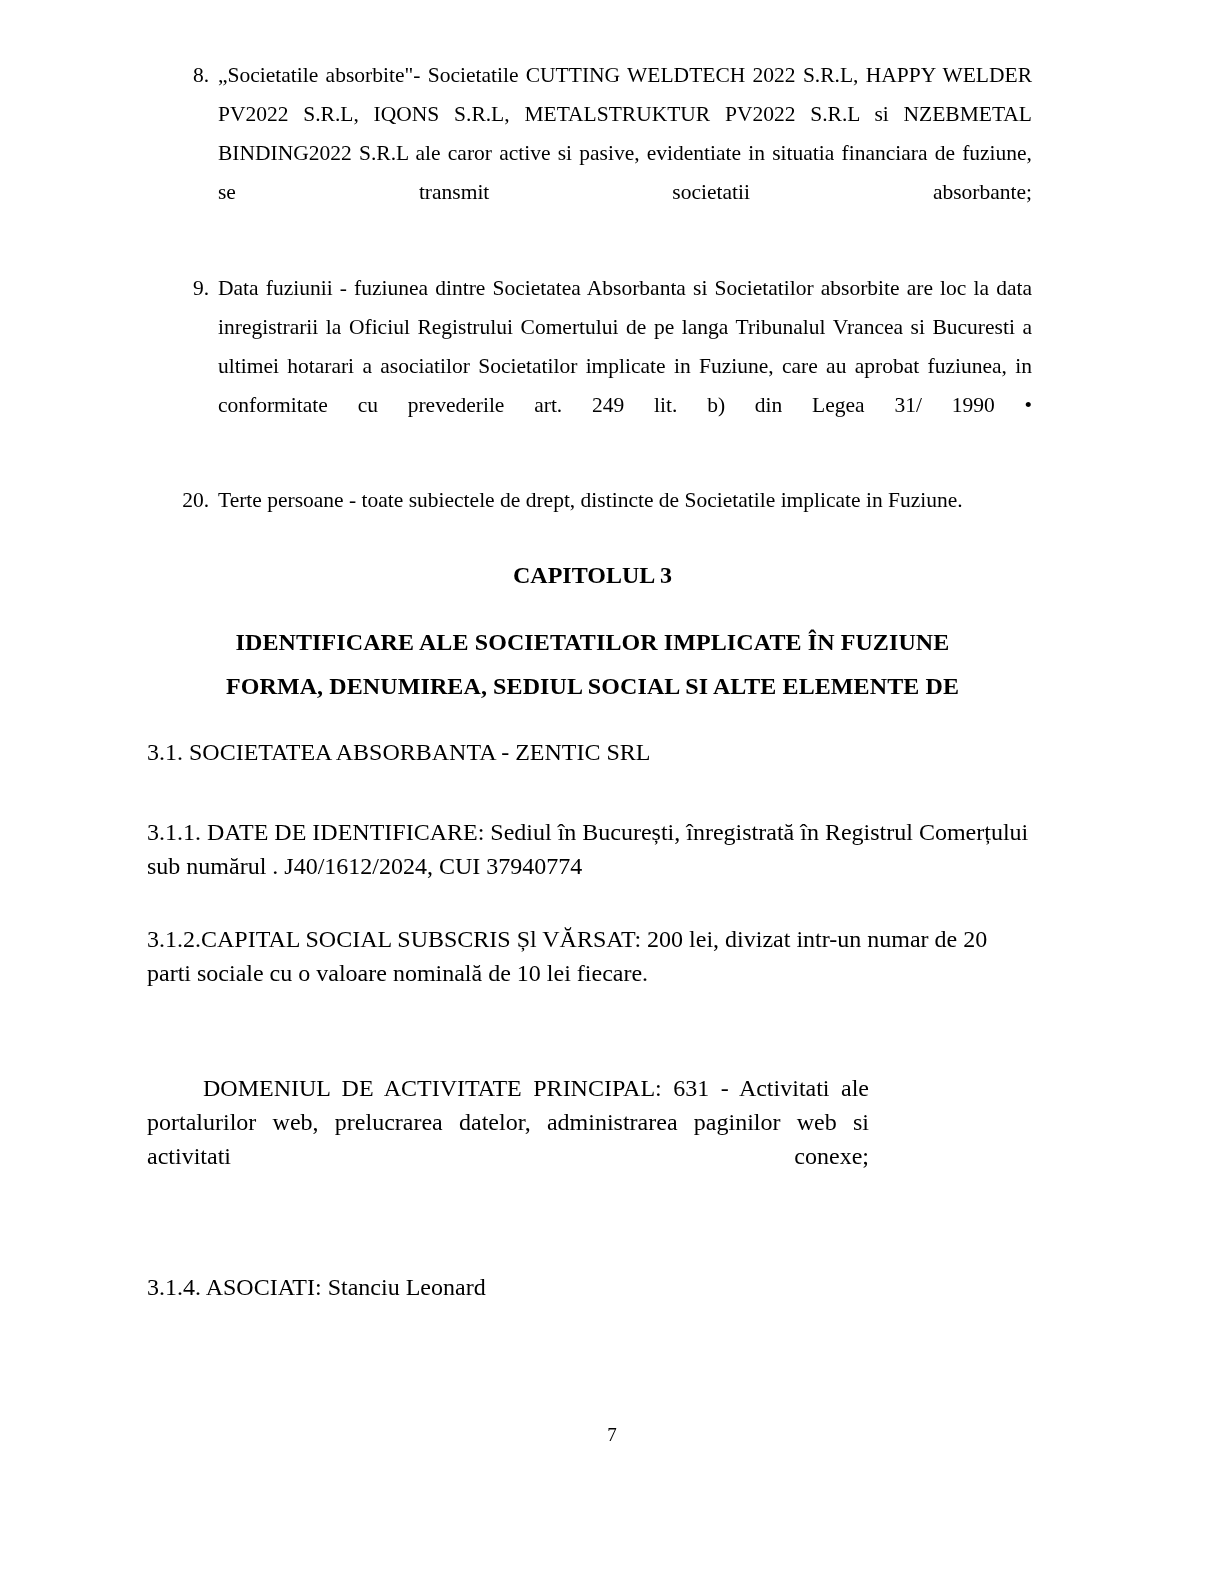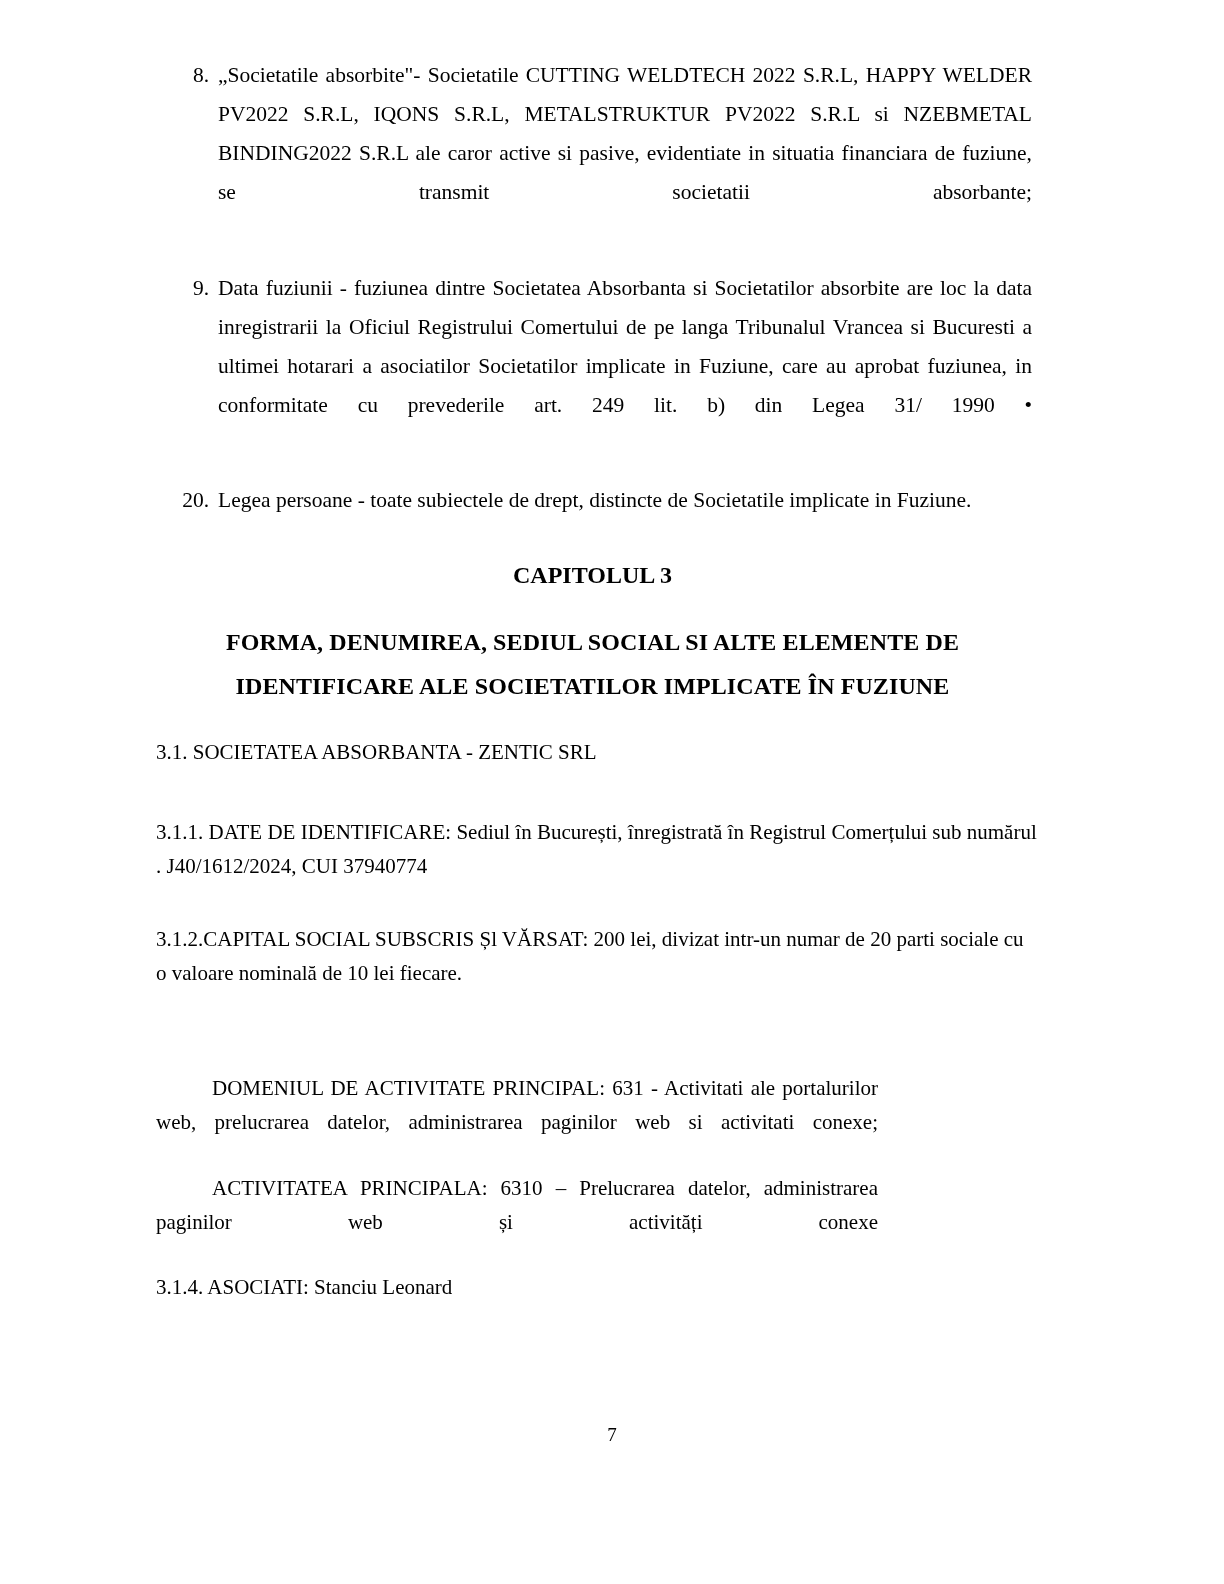--- a/index.html
+++ b/index.html
@@ -78,22 +78,22 @@
   #chapter-label { top: 562px; }
   #chapter-title {
     top: 620px;
     line-height: 44px;
     letter-spacing: 0.1px;
   }
 
   
   .sec {
     position: absolute;
-    left: 156px;
-    font-size: 21px;
+    left: 147px;
+    font-size: 24px;
     line-height: 34px;
   }
   .sec.w-full { width: 882px; }
   .sec.w-narrow { width: 722px; }
 
   .sec .para {
     text-align: left;
   }
   .sec .para.justified {
     text-align: justify;
@@ -140,52 +140,49 @@
     </div>
 
     <div class="li">
       <div class="li-num">9.</div>
       <div class="li-body just-all">Data fuziunii - fuziunea dintre Societatea Absorbanta si Societatilor absorbite are loc la data inregistrarii la Oficiul Registrului Comertului de pe langa Tribunalul Vrancea si Bucuresti a ultimei hotarari a asociatilor Societatilor implicate in Fuziune, care au aprobat fuziunea, in conformitate cu prevederile art. 249 lit. b) din Legea 31/ 1990 •</div>
     </div>
 
 
     <div class="li compact">
       <div class="li-num">20.</div>
-      <div class="li-body noj">Legea persoane - toate subiectele de drept, distincte de Societatile implicate in Fuziune.</div>
+      <div class="li-body noj">Terte persoane - toate subiectele de drept, distincte de Societatile implicate in Fuziune.</div>
     </div>
 
   </div>
 
   <div class="chapter" id="chapter-label">CAPITOLUL 3</div>
 
   <div class="chapter" id="chapter-title">
+    <div>IDENTIFICARE ALE SOCIETATILOR IMPLICATE ÎN FUZIUNE</div>
     <div>FORMA, DENUMIREA, SEDIUL SOCIAL SI ALTE ELEMENTE DE</div>
-    <div>IDENTIFICARE ALE SOCIETATILOR IMPLICATE ÎN FUZIUNE</div>
   </div>
 
   <div class="sec w-full" id="sec-31">
     <div class="para">3.1. SOCIETATEA ABSORBANTA - ZENTIC SRL</div>
   </div>
 
   <div class="sec w-full" id="sec-311">
     <div class="para">3.1.1. DATE DE IDENTIFICARE: Sediul în București, înregistrată în Registrul Comerțului sub numărul . J40/1612/2024, CUI 37940774</div>
   </div>
 
   <div class="sec w-full" id="sec-312">
     <div class="para"> 3.1.2.CAPITAL SOCIAL SUBSCRIS Șl VĂRSAT: 200 lei, divizat intr-un numar de 20 parti sociale cu o valoare nominală de 10 lei fiecare.</div>
   </div>
 
 
   <div class="sec w-narrow" id="sec-313-domeniu">
     <div class="para justified indent-first">DOMENIUL DE ACTIVITATE PRINCIPAL: 631 - Activitati ale portalurilor web, prelucrarea datelor, administrarea paginilor web si activitati conexe;</div>
   </div>
 
-  <div class="sec w-narrow" id="sec-313-activ">
-    <div class="para justified indent-first">ACTIVITATEA PRINCIPALA: 6310 – Prelucrarea datelor, administrarea paginilor web și activități conexe</div>
-  </div>
 
   <div class="sec w-full" id="sec-314">
     <div class="para">3.1.4. ASOCIATI: Stanciu Leonard</div>
   </div>
 
 
   <div id="page-number">7</div>
 
 </div>
 

